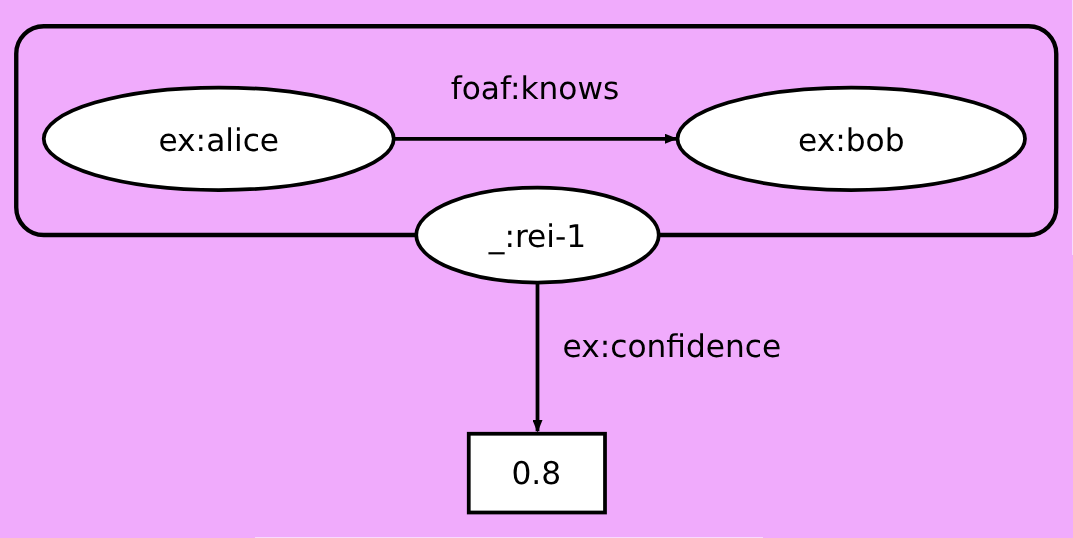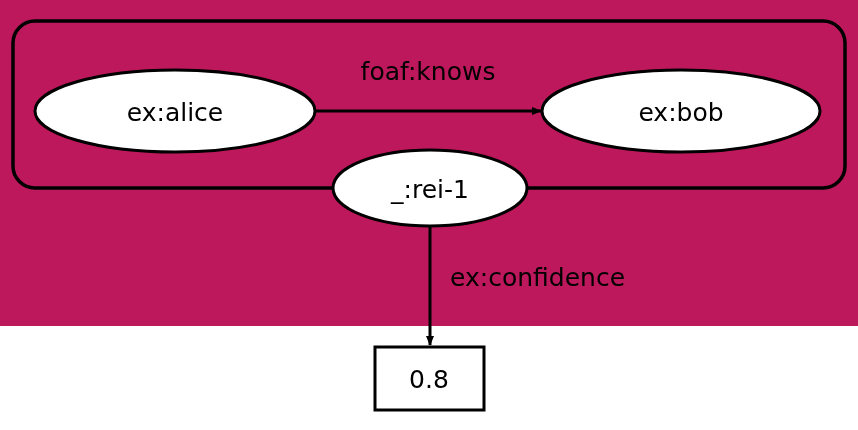--- a/index.html
+++ b/index.html
@@ -9,22 +9,22 @@
   }
   body {
     width: 858px;
     height: 430px;
     overflow: hidden;
     font-family: "DejaVu Sans", sans-serif;
   }
   #diagram-root {
     position: relative;
     width: 858px;
-    height: 326px;
-    background: #be185d;
+    height: 430px;
+    background: #f0abfc;
   }
   svg.diagram-canvas {
     display: block;
     width: 858px;
     height: 430px;
   }
   .node-shape {
     fill: #ffffff;
     stroke: #000000;
     stroke-width: 3;

